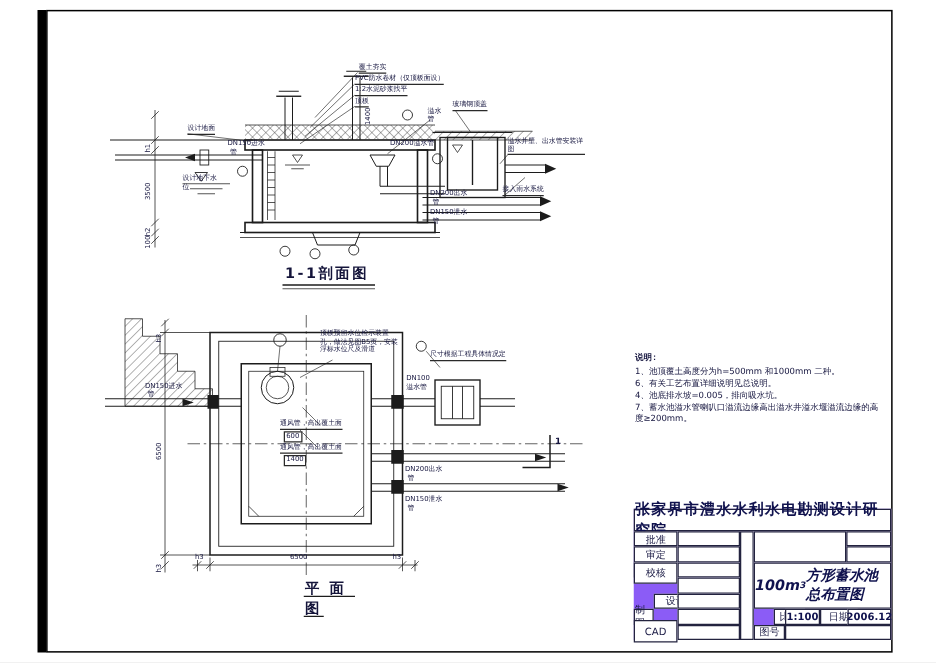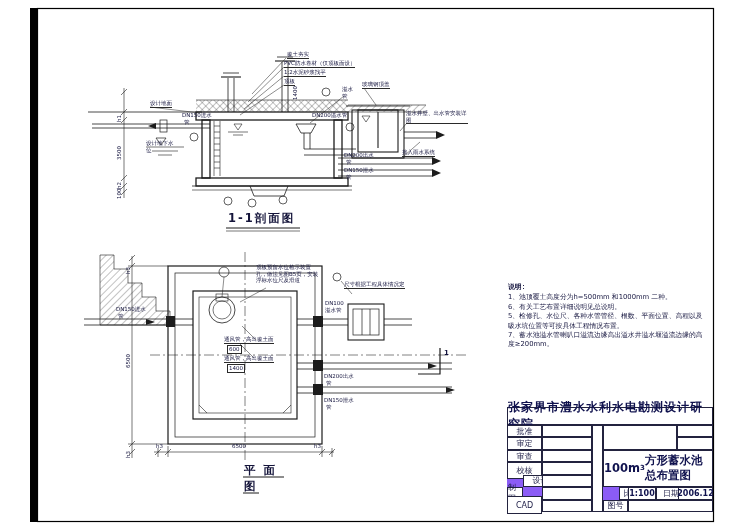--- a/index.html
+++ b/index.html
@@ -17,21 +17,21 @@
   .notes{position:absolute;left:508px;top:283px;width:200px;z-index:3;
          font-size:6.8px;line-height:9.4px;color:var(--label,#15153f);}
   .notes .nt{margin:0 0 1px 0;font-weight:bold;font-family:Liberation Mono, monospace;}
   .notes .ni{margin:0;}
   
   .tb{position:absolute;left:507px;top:407px;width:206px;height:105px;z-index:4;background:#8b5cf6;}
   .tb .cell{position:absolute;box-sizing:border-box;border:0.9px solid #23233f;
             display:flex;align-items:center;justify-content:center;
             font-size:8px;color:#1b1b45;background:#fff;}
   .tb .inst{font-size:12px;font-weight:bold;letter-spacing:1px;color:var(--title,#10124e);}
-  .tb .dtitle{font-size:11.5px;font-weight:bold;color:var(--title,#10124e);}
+  .tb .dtitle{font-size:11.5px;font-weight:bold;color:var(--title,#10124e);font-style:italic;}
   .tb .dtitle sup{font-size:7px;}
   .tb .bold{font-weight:bold;color:var(--title,#10124e);}
 </style>
 </head>
 <body>
 
 <div class="page">
 
 <svg width="749" height="530" viewBox="0 0 749 530">
   <defs>
@@ -296,31 +296,31 @@
 <div class="lbl vtext" style="left:125px;top:368px">6500</div>
 <div class="lbl vtext" style="left:125px;top:458px">h3</div>
 <div class="lbl secmark" style="left:444px;top:349px">1</div>
 <div class="lbl cap" style="left:244px;top:464px">平 面</div>
 <div class="lbl cap" style="left:244px;top:480px">图</div>
 
 <div class="notes">
   <p class="nt">说明:</p>
   <p class="ni">1、池顶覆土高度分为h=500mm 和1000mm 二种。</p>
   <p class="ni">6、有关工艺布置详细说明见总说明。</p>
-  <p class="ni">5、检修孔、水位尺、各种水管管径、根数、平面位置、高程以及吸水坑位置等可按具体工程情况布置。</p>
+  <p class="ni">4、池底排水坡=0.005，排向吸水坑。</p>
   <p class="ni">7、蓄水池溢水管喇叭口溢流边缘高出溢水井溢水堰溢流边缘的高度≥200mm。</p>
 </div>
 
 <div class="tb">
   <div class="cell inst" style="left:0;top:0;width:206px;height:18px">张家界市澧水水利水电勘测设计研究院</div>
 
   <div class="cell" style="left:0;top:18px;width:35px;height:12.4px">批准</div>
   <div class="cell" style="left:0;top:30.4px;width:35px;height:12.4px">审定</div>
   <div class="cell" style="left:0;top:42.9px;width:35px;height:12.4px">审查</div>
-  <div class="cell" style="left:0;top:55px;width:35px;height:17px">校核</div>
+  <div class="cell" style="left:0;top:43px;width:35px;height:17px">校核</div>
   <div class="cell" style="left:16px;top:67.7px;width:35px;height:12.4px">设计</div>
   <div class="cell" style="left:0;top:80.1px;width:16px;height:12.5px">制图</div>
   <div class="cell" style="left:0;top:89px;width:35px;height:18px">CAD</div>
 
   <div class="cell" style="left:35px;top:18px;width:50px;height:12.4px"></div>
   <div class="cell" style="left:35px;top:30.4px;width:50px;height:12.4px"></div>
   <div class="cell" style="left:35px;top:42.9px;width:50px;height:12.4px"></div>
   <div class="cell" style="left:35px;top:55.3px;width:50px;height:12.4px"></div>
   <div class="cell" style="left:35px;top:67.7px;width:50px;height:12.4px"></div>
   <div class="cell" style="left:35px;top:80.1px;width:50px;height:12.5px"></div>

